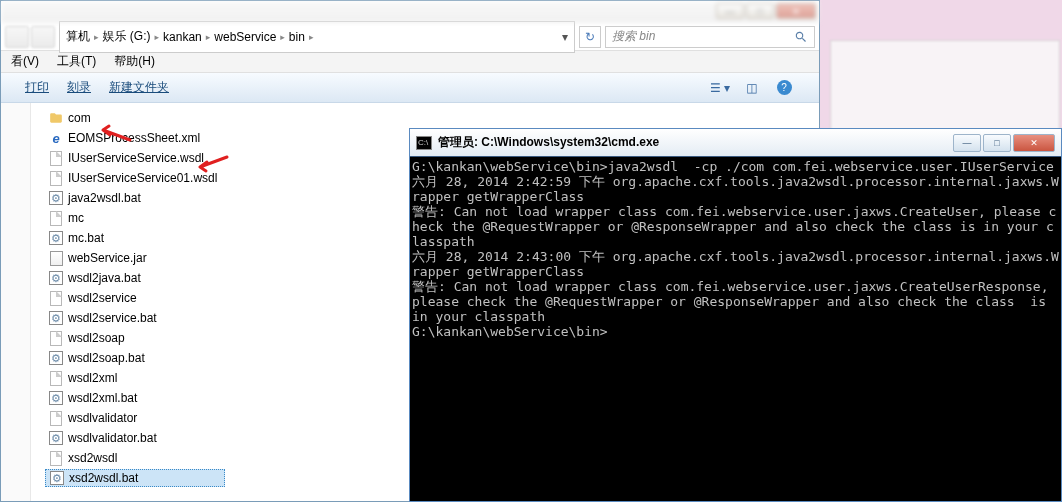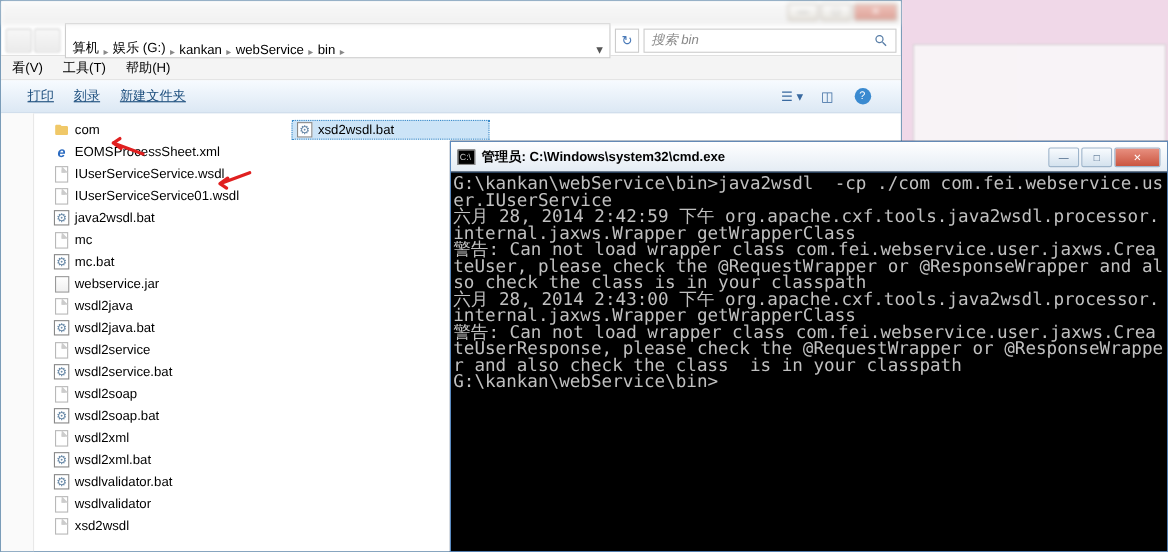--- a/index.html
+++ b/index.html
@@ -8,25 +8,25 @@
 .explorer { position: absolute; left: 0; top: 0; width: 820px; height: 502px; background: #fff; border: 1px solid #7a9cb8; }
 
 .ex-titlebar { height: 22px; background: linear-gradient(#f5f5f5, #e8e8e8); position: relative; filter: blur(2px); opacity: 0.6; }
 .ex-winbtns { position: absolute; right: 3px; top: 2px; display: flex; gap: 2px; }
 .ex-winbtn { width: 28px; height: 16px; border: 1px solid #a59a8a; background: linear-gradient(#fdfdfd, #d8d4ca); border-radius: 2px; display: flex; align-items: center; justify-content: center; font-size: 10px; color: #555; }
 .ex-winbtn.close { width: 40px; background: linear-gradient(#e69a8c, #c76555); color: #fff; }
 
 .ex-addrbar { height: 28px; display: flex; align-items: center; padding: 0 4px; gap: 4px; border-bottom: 1px solid #e0e0e0; }
 .ex-nav { display: flex; gap: 2px; filter: blur(1px); opacity: 0.5; }
 .ex-navbtn { width: 24px; height: 22px; background: linear-gradient(#f0f0f0, #d8d8d8); border: 1px solid #b0b0b0; border-radius: 2px; }
-.ex-path { flex: 1; height: 32px; border: 1px solid #ccc; background: #fff; display: flex; align-items: flex-end; padding: 0 6px; gap: 4px; }
+.ex-path { flex: 1; height: 32px; border: 1px solid #ccc; background: #fff; display: flex; align-items: center; padding: 0 6px; gap: 4px; }
 .ex-crumb { color: #000; cursor: pointer; }
 .ex-sep { color: #888; font-size: 9px; }
 .ex-refresh { width: 22px; height: 22px; border: 1px solid #ccc; background: #fff; display: flex; align-items: center; justify-content: center; color: #4a7ab8; }
-.ex-search { width: 230px; height: 22px; border: 1px solid #ccc; background: #fff; display: flex; align-items: center; justify-content: space-between; padding: 0 6px; color: #888; font-style: italic; }
+.ex-search { width: 210px; height: 22px; border: 1px solid #ccc; background: #fff; display: flex; align-items: center; justify-content: space-between; padding: 0 6px; color: #888; font-style: italic; }
 .ex-search svg { fill: #5a7fa8; }
 
 .ex-menubar { height: 22px; background: #f4f4f4; display: flex; align-items: center; gap: 18px; padding: 0 10px; border-bottom: 1px solid #e0e0e0; }
 .ex-menu { color: #000; cursor: pointer; }
 
 .ex-toolbar { height: 30px; background: linear-gradient(#f7fbff, #dce8f4); display: flex; align-items: center; gap: 18px; padding: 0 24px; border-bottom: 1px solid #c8d8e8; }
 .ex-tool { color: #1a4c7c; cursor: pointer; text-decoration: underline; }
 .ex-tool-right { margin-left: auto; display: flex; gap: 10px; align-items: center; }
 .ex-iconbtn { width: 22px; height: 20px; display: flex; align-items: center; justify-content: center; }
 
@@ -50,21 +50,21 @@
 .arrow-red.a1 { left: 95px; top: 122px; }
 .arrow-red.a2 { left: 192px; top: 153px; }
 
 .cmd { position: absolute; left: 409px; top: 128px; width: 653px; height: 374px; background: #000; border: 1px solid #5a8ac0; }
 .cmd-titlebar { height: 28px; background: linear-gradient(#fff, #e4ecf4); display: flex; align-items: center; padding: 0 6px; border-bottom: 1px solid #3a5a80; }
 .cmd-icon { width: 16px; height: 14px; background: #000; border: 1px solid #888; margin-right: 6px; font-size: 8px; color: #ccc; display: flex; align-items: center; padding-left: 1px; }
 .cmd-title { color: #000; flex: 1; font-weight: bold; }
 .cmd-winbtns { display: flex; gap: 2px; }
 .cmd-winbtn { width: 28px; height: 18px; border: 1px solid #9db4ca; background: linear-gradient(#f8fbfe, #d4e2ee); border-radius: 2px; display: flex; align-items: center; justify-content: center; font-size: 9px; color: #3a5a7c; }
 .cmd-winbtn.close { width: 42px; background: linear-gradient(#e89080, #ca5540); color: #fff; }
-.cmd-body { padding: 2px 2px; font-family: "NSimSun", "SimSun", monospace; font-size: 16px; color: #c0c0c0; line-height: 15px; white-space: pre-wrap; word-break: break-all; height: calc(100% - 28px); overflow: hidden; }
+.cmd-body { padding: 2px 2px; font-family: "NSimSun", "SimSun", monospace; font-size: 13px; color: #c0c0c0; line-height: 15px; white-space: pre-wrap; word-break: break-all; height: calc(100% - 28px); overflow: hidden; }
 
 .bg-blur { position: absolute; left: 830px; top: 40px; width: 230px; height: 460px; background: #fafafa; border: 1px solid #d0d0d0; filter: blur(1px); opacity: 0.8; }
 </style>
 </head>
 <body>
 
 <div class="bg-blur"></div>
 
 <div class="explorer">
   <div class="ex-titlebar">
@@ -170,27 +170,21 @@
         <div class="ex-file">
           <span class="ex-icon">
             <span class="bat-icon"></span>
           </span>
           <span class="ex-fname">mc.bat</span>
         </div>
         <div class="ex-file">
           <span class="ex-icon">
             <span class="jar-icon"></span>
           </span>
-          <span class="ex-fname">webservice.jar</span>
-        </div>
-        <div class="ex-file">
-          <span class="ex-icon">
-            <span class="file-icon"></span>
-          </span>
-          <span class="ex-fname">wsdl2java</span>
+          <span class="ex-fname">webService.jar</span>
         </div>
         <div class="ex-file">
           <span class="ex-icon">
             <span class="bat-icon"></span>
           </span>
           <span class="ex-fname">wsdl2java.bat</span>
         </div>
         <div class="ex-file">
           <span class="ex-icon">
             <span class="file-icon"></span>
@@ -222,29 +216,29 @@
           <span class="ex-fname">wsdl2xml</span>
         </div>
         <div class="ex-file">
           <span class="ex-icon">
             <span class="bat-icon"></span>
           </span>
           <span class="ex-fname">wsdl2xml.bat</span>
         </div>
         <div class="ex-file">
           <span class="ex-icon">
+            <span class="file-icon"></span>
+          </span>
+          <span class="ex-fname">wsdlvalidator</span>
+        </div>
+        <div class="ex-file">
+          <span class="ex-icon">
             <span class="bat-icon"></span>
           </span>
           <span class="ex-fname">wsdlvalidator.bat</span>
-        </div>
-        <div class="ex-file">
-          <span class="ex-icon">
-            <span class="file-icon"></span>
-          </span>
-          <span class="ex-fname">wsdlvalidator</span>
         </div>
         <div class="ex-file">
           <span class="ex-icon">
             <span class="file-icon"></span>
           </span>
           <span class="ex-fname">xsd2wsdl</span>
         </div>
         <div class="ex-file selected">
           <span class="ex-icon">
             <span class="bat-icon"></span>

